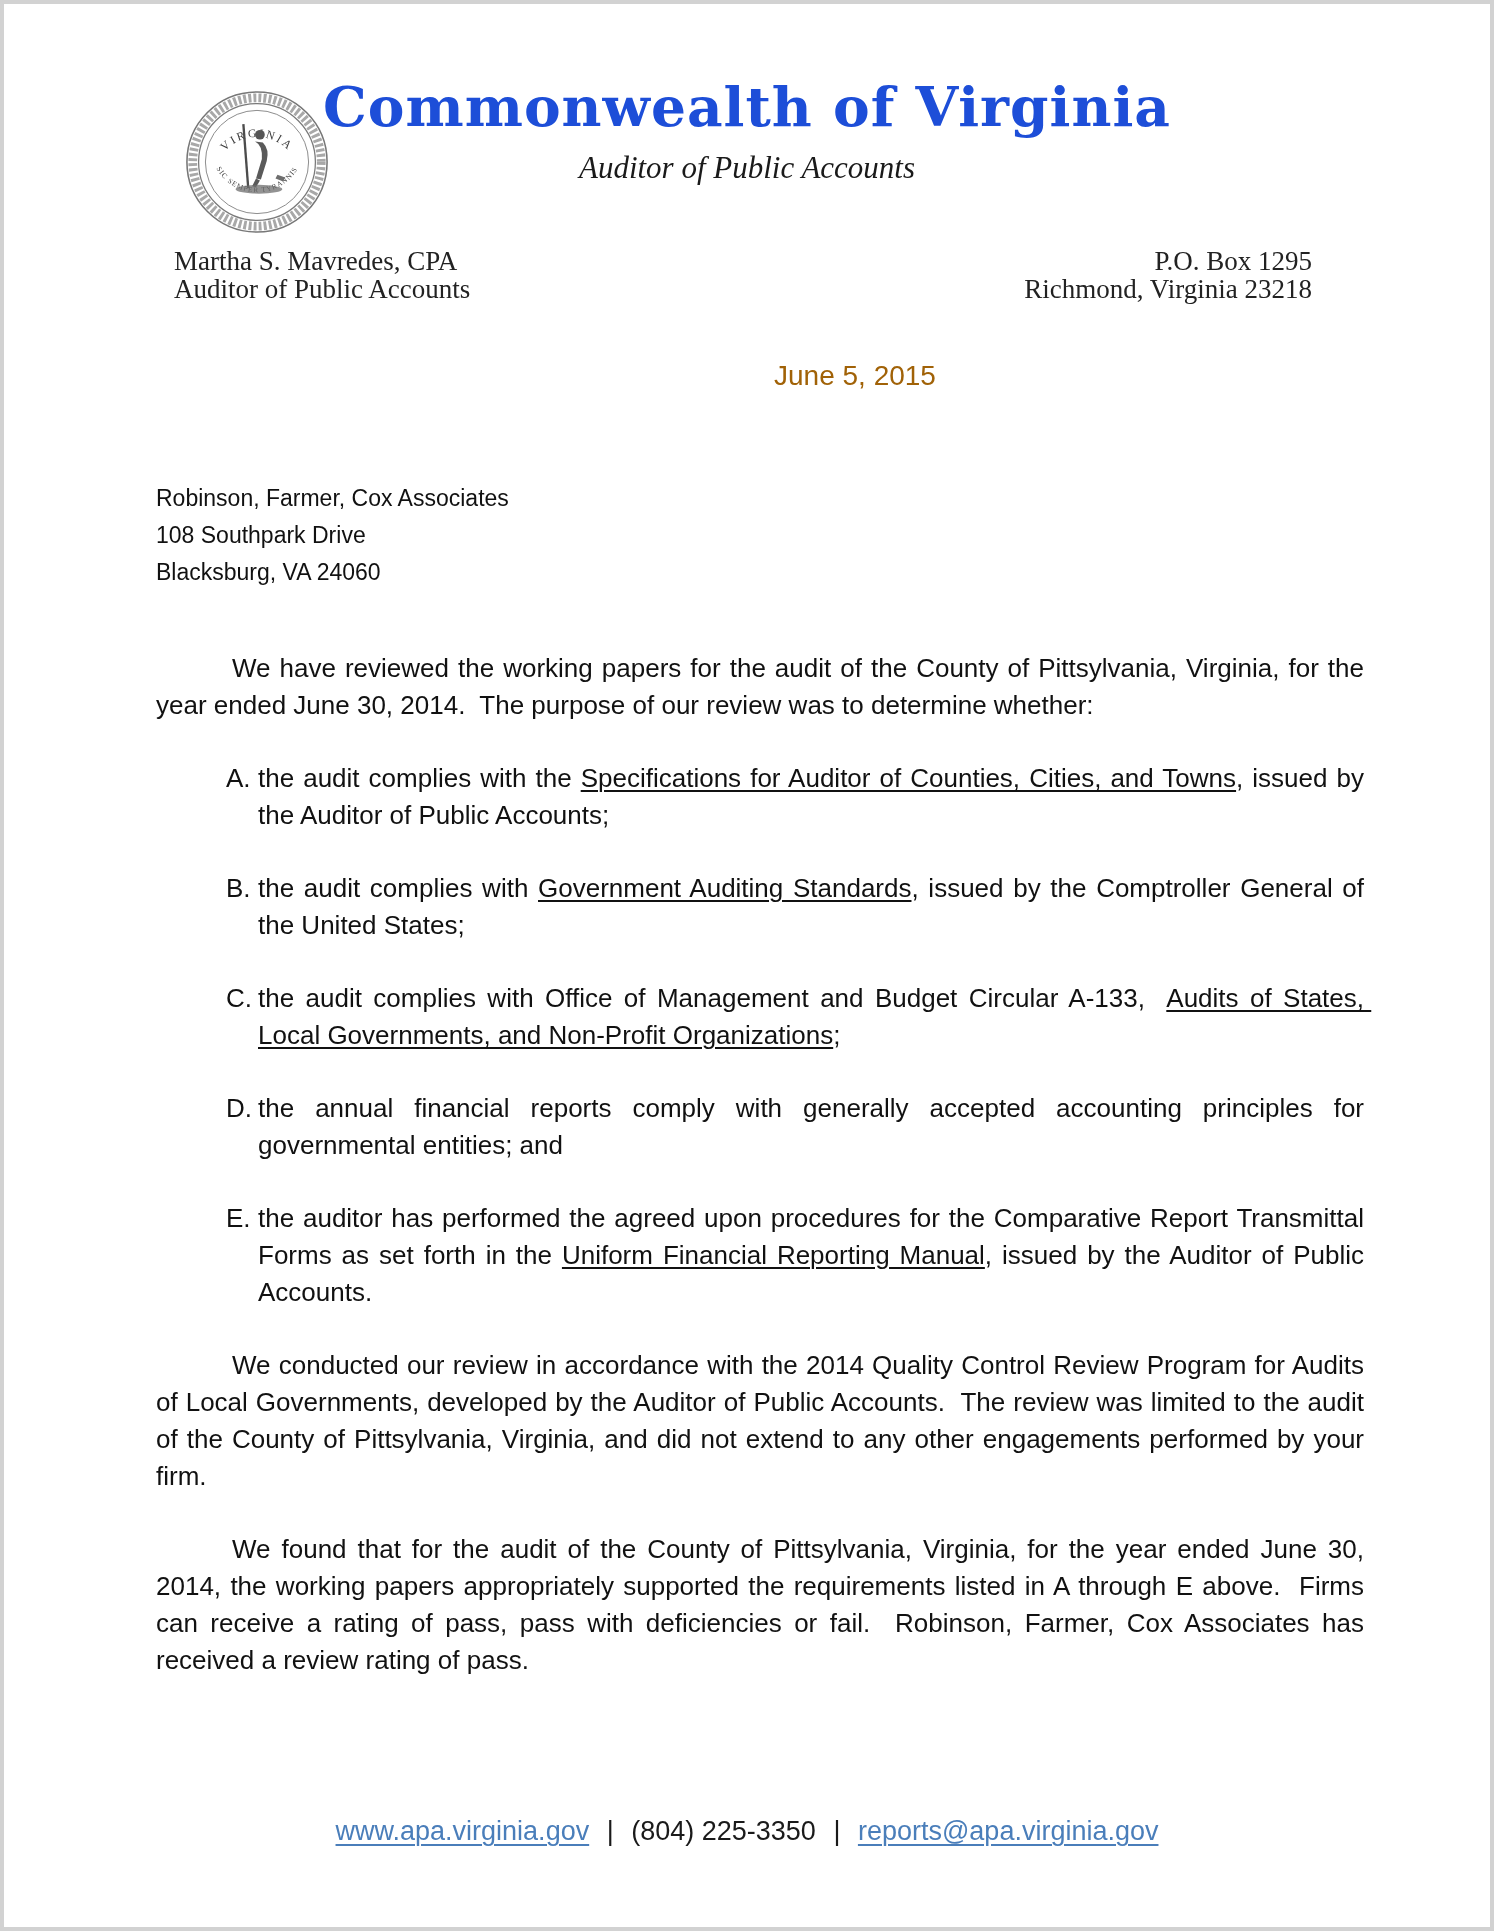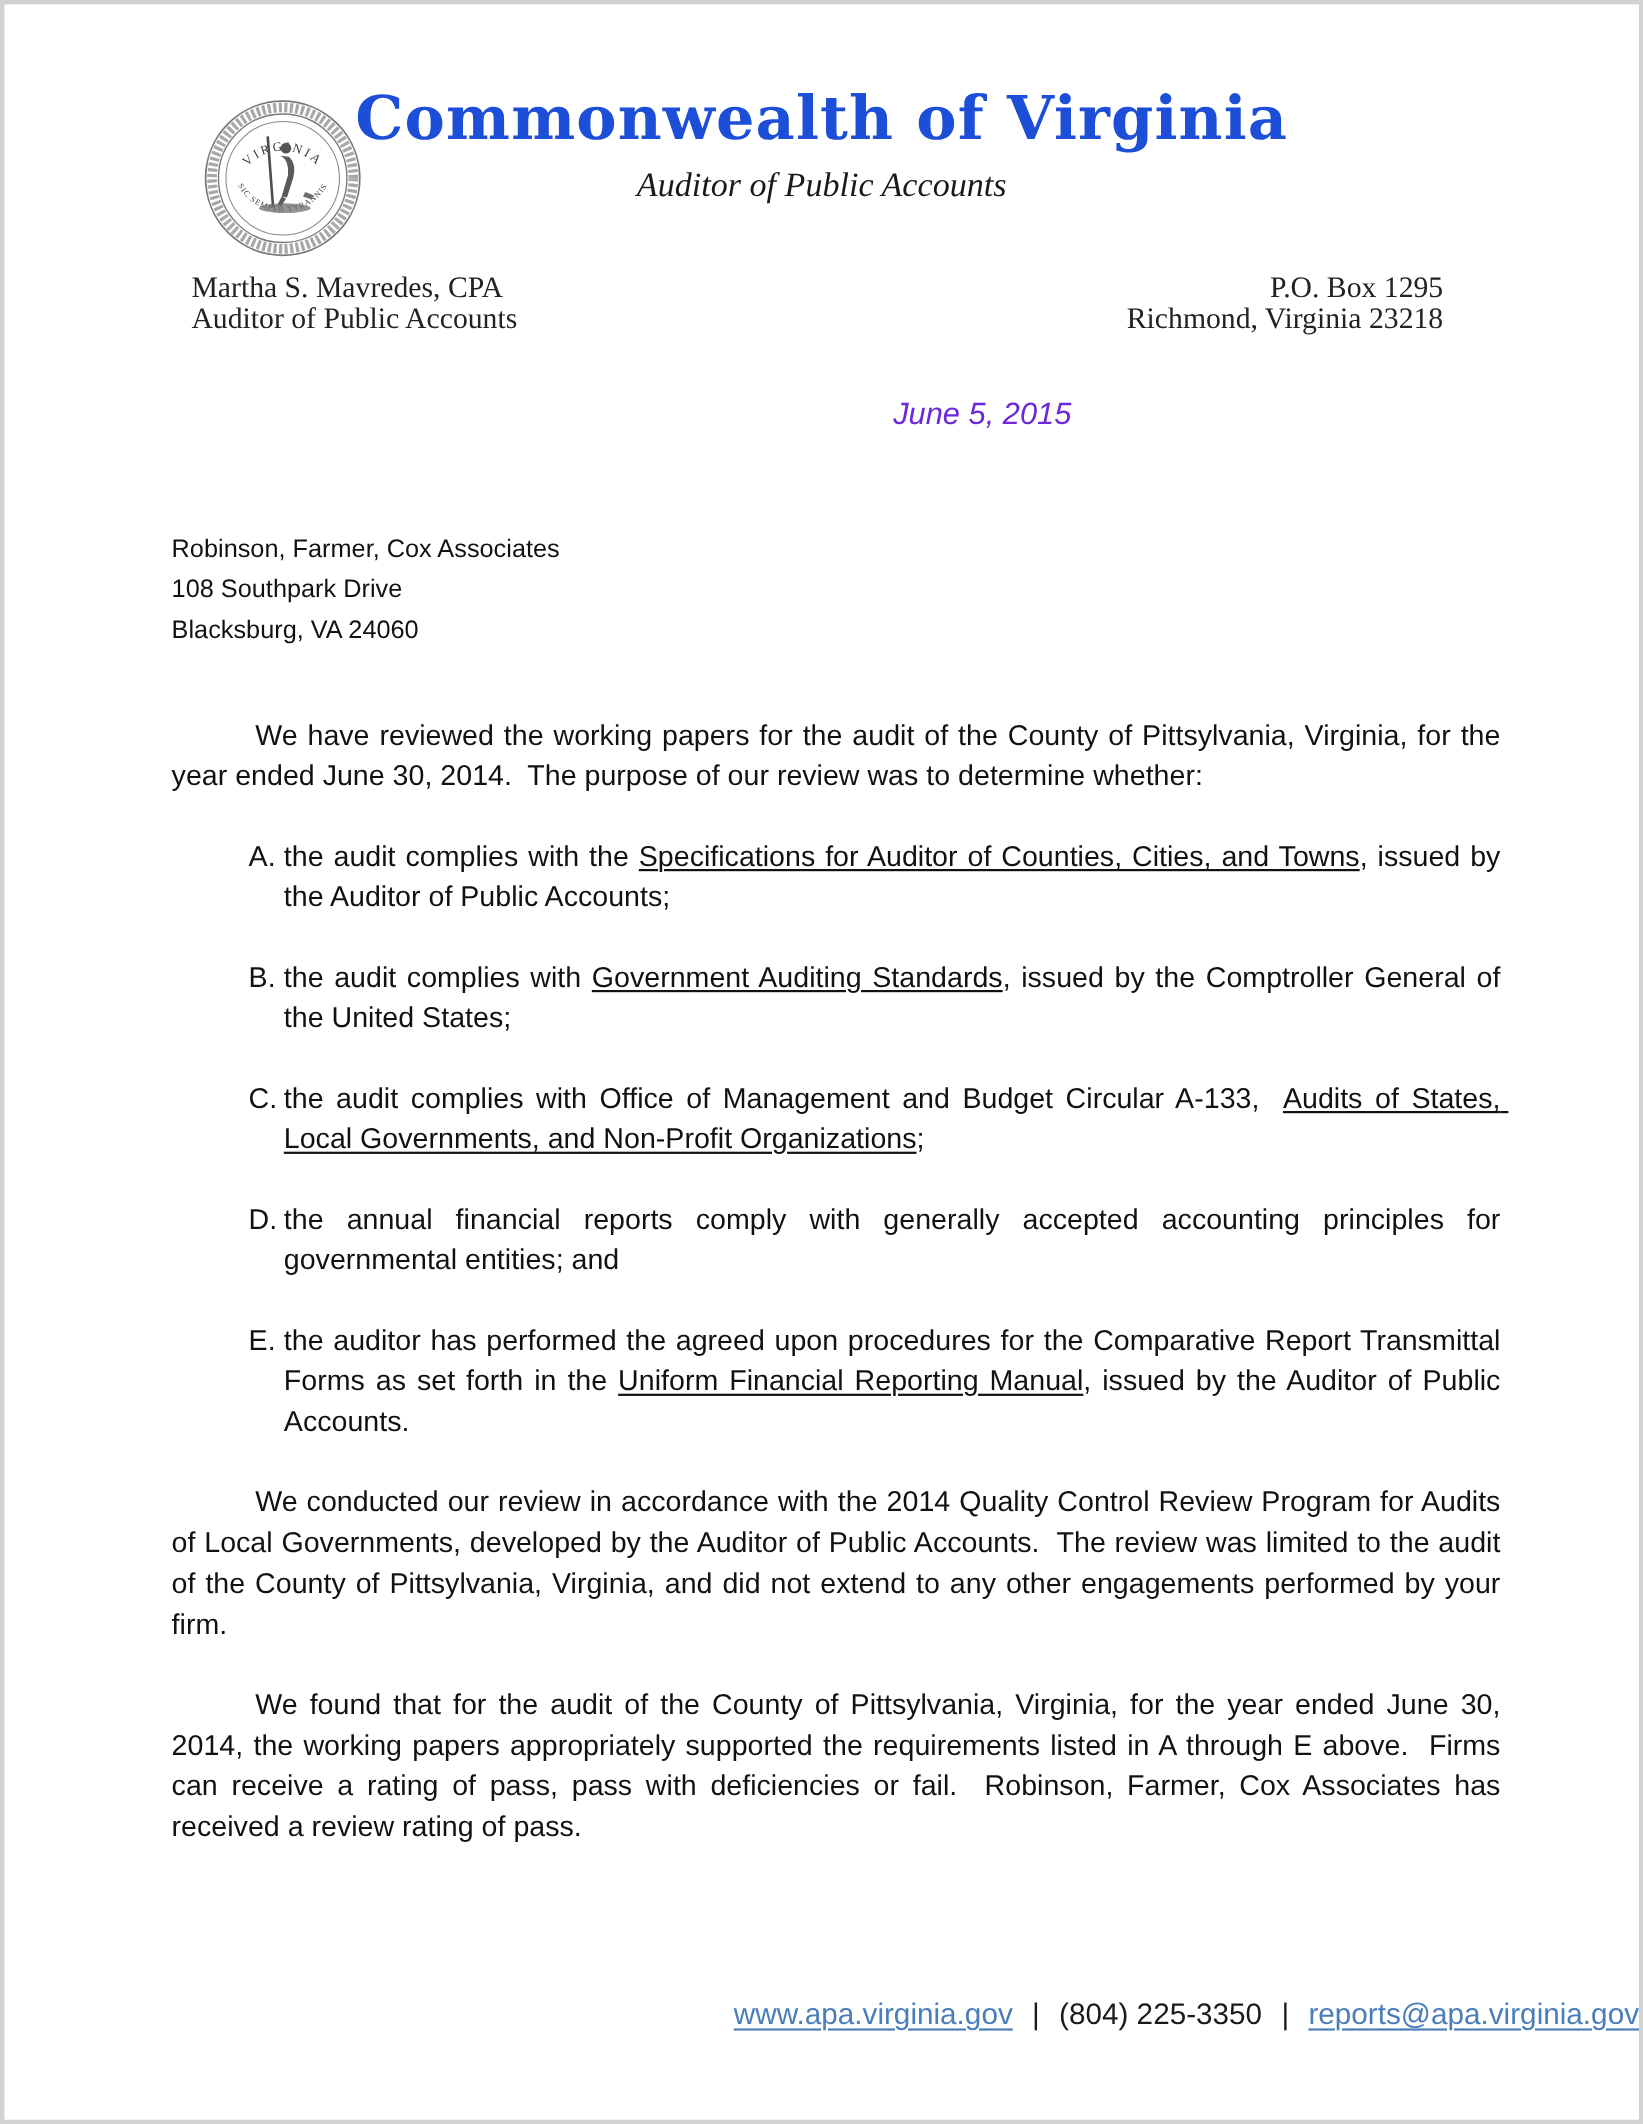--- a/index.html
+++ b/index.html
@@ -48,24 +48,23 @@
     font-size: 27px;
     line-height: 28px;
     color: #222;
   }
   .contact.left  { left: 170px; text-align: left; }
   .contact.right { right: 178px; text-align: right; }
 
   
   .date-line {
     position: absolute;
-    left: 808px; top: 356px;
+    left: 770px; top: 356px;
     font-size: 28px;
-    color: #6d28d9;
-    font-style: italic;
+    color: #a16207;
   }
   .recipient {
     position: absolute;
     left: 152px; top: 476px;
     font-size: 23px;
     line-height: 37px;
     color: #111;
   }
   .letter-body {
     position: absolute;
@@ -80,21 +79,21 @@
   .paragraph.indent { text-indent: 76px; }
   .list-item { display: flex; margin-left: 70px; }
   .list-item .marker { flex: 0 0 32px; }
   .list-item .item-text { flex: 1 1 auto; text-align: justify; white-space: pre-wrap; }
   .u { text-decoration: underline; text-decoration-thickness: 2px; text-underline-offset: 3px; }
 
   
   .footer {
     position: absolute;
     left: 0; right: 0; top: 1812px;
-    text-align: right;
+    text-align: center;
     font-size: 27px;
     color: #1a1a1a;
   }
   .footer .sep { margin: 0 10px; color: #1a1a1a; }
   a.link {
     color: #4a7eba;
     text-decoration: underline;
     text-decoration-thickness: 2px;
     text-underline-offset: 4px;
     cursor: pointer;

